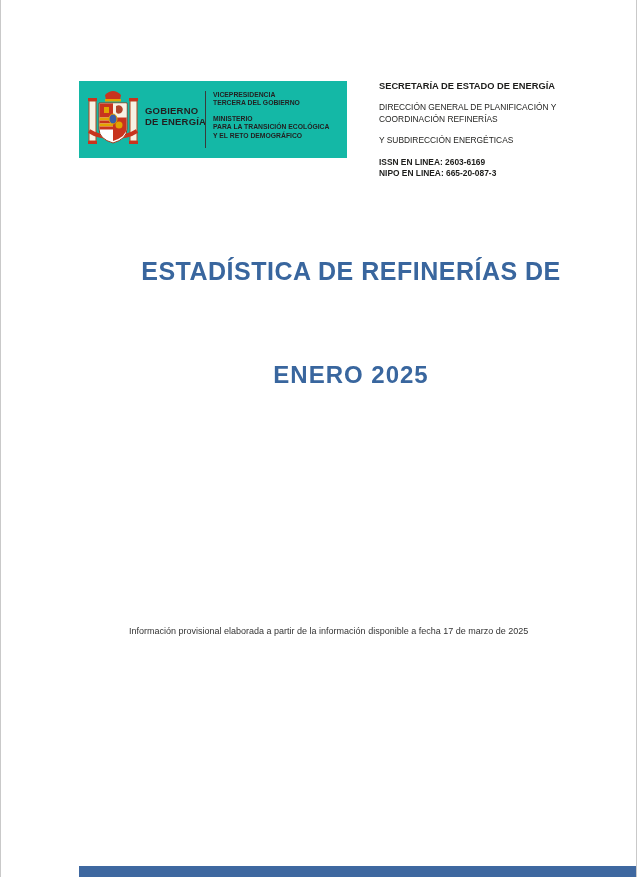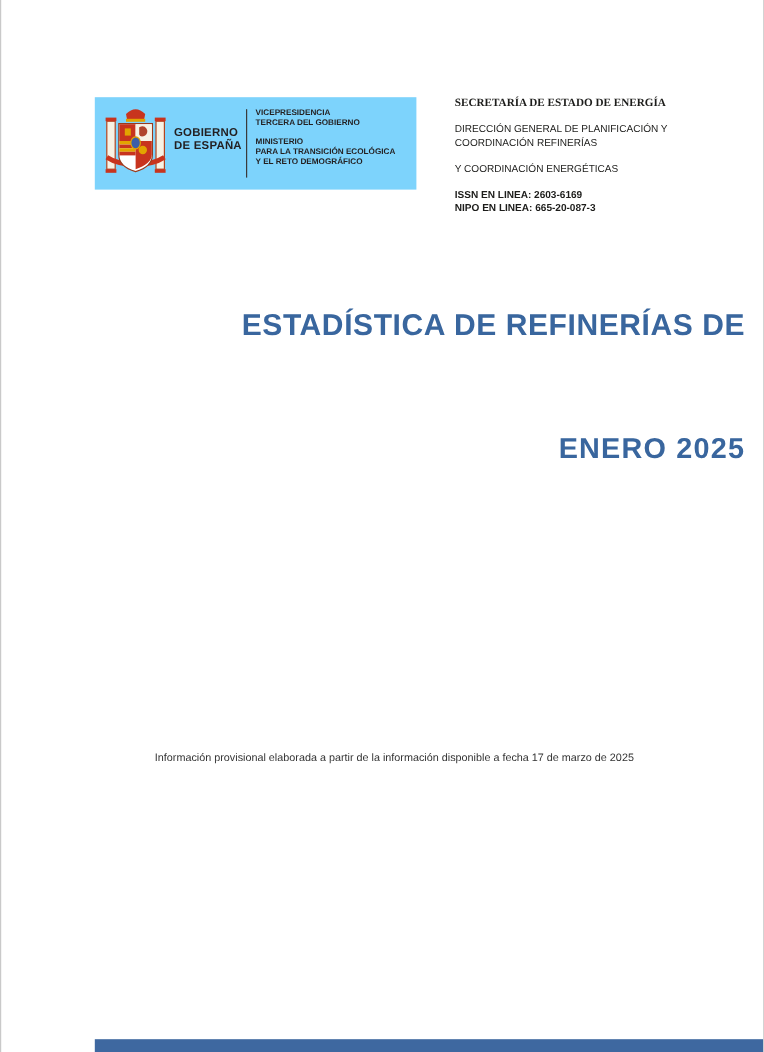--- a/index.html
+++ b/index.html
@@ -9,44 +9,44 @@
     background:#ffffff;
     font-family:"Liberation Sans", sans-serif;
     overflow:hidden;
     border-left:1px solid #c9c9c9;
     border-right:1px solid #c9c9c9;
     box-sizing:border-box;
   }
   
   .logo{
     position:absolute;left:78px;top:81px;width:268px;height:77px;
-    background:#7dd3fc;
+    background:#14b8a6;
   }
   .arms{position:absolute;left:8px;top:6px;}
   .gob-text{
     position:absolute;left:66px;top:24px;width:62px;
     font-size:9.5px;font-weight:bold;color:#231f20;line-height:11px;
     letter-spacing:0.2px;
   }
   .logo-divider{
     position:absolute;left:126px;top:10px;width:1px;height:57px;background:#3a3a3a;
   }
   .ministry{
     position:absolute;left:134px;top:10px;width:130px;
     font-size:6.8px;font-weight:bold;color:#231f20;line-height:8.4px;
   }
   .ministry .gap{height:7px;}
   
   .org{position:absolute;left:378px;top:80px;width:252px;color:#1d1d1b;}
-  .org .sec{font-size:9.3px;font-weight:bold;line-height:12px;font-family:Liberation Serif, serif;}
+  .org .sec{font-size:9.3px;font-weight:bold;line-height:12px;}
   .org .blk{font-size:8.4px;font-weight:normal;line-height:11.5px;margin-top:10px;}
   .org .ids{font-size:8.4px;font-weight:bold;line-height:11.5px;margin-top:10px;}
   
   .title-wrap{
-    position:absolute;left:80px;top:256px;width:540px;text-align:right;
+    position:absolute;left:80px;top:256px;width:540px;text-align:center;
     color:#39669E;font-weight:bold;
   }
   .title-main{font-size:25px;line-height:31px;letter-spacing:0.5px;}
   .title-sub{margin-top:74px;font-size:24px;letter-spacing:1px;}
   
   .note{
     position:absolute;left:128px;top:626px;width:420px;
     font-size:9px;color:#333333;line-height:11px;
   }
   
@@ -83,41 +83,41 @@
       <rect x="12.5" y="30.5" width="13.5" height="3" fill="#e2a400"></rect>
       <rect x="12.5" y="33.5" width="13.5" height="3" fill="#c8341e"></rect>
       <rect x="12.5" y="36.5" width="13.5" height="3" fill="#e2a400"></rect>
       <rect x="12.5" y="39.5" width="13.5" height="3" fill="#c8341e"></rect>
       <path d="M26 30.5 h13.5 v11 q0 8 -13.5 12.5 Z" fill="#c8341e"></path>
       <circle cx="32" cy="38" r="3.5" fill="#e2a400"></circle>
       <ellipse cx="26" cy="32" rx="4" ry="5" fill="#3b5ea8" stroke="#e2a400" stroke-width="1"></ellipse>
     </svg>
     <div class="gob-text">
       <div>GOBIERNO</div>
-      <div>DE ESPAÑA</div>
+      <div>DE ENERGÍA</div>
     </div>
     <div class="logo-divider"></div>
     <div class="ministry">
       <div>VICEPRESIDENCIA</div>
       <div>TERCERA DEL GOBIERNO</div>
       <div class="gap"></div>
       <div>MINISTERIO</div>
       <div>PARA LA TRANSICIÓN ECOLÓGICA</div>
       <div>Y EL RETO DEMOGRÁFICO</div>
     </div>
   </div>
 
   <div class="org">
     <div class="sec">SECRETARÍA DE ESTADO DE ENERGÍA</div>
     <div class="blk">
       <div>DIRECCIÓN GENERAL DE PLANIFICACIÓN Y</div>
       <div>COORDINACIÓN REFINERÍAS</div>
     </div>
     <div class="blk">
-      <div>Y COORDINACIÓN ENERGÉTICAS</div>
+      <div>Y SUBDIRECCIÓN ENERGÉTICAS</div>
     </div>
     <div class="ids">
       <div>ISSN EN LINEA: 2603-6169</div>
       <div>NIPO EN LINEA: 665-20-087-3</div>
     </div>
   </div>
 
   <div class="title-wrap">
     <div class="title-main">
       <div>ESTADÍSTICA DE REFINERÍAS DE</div>

